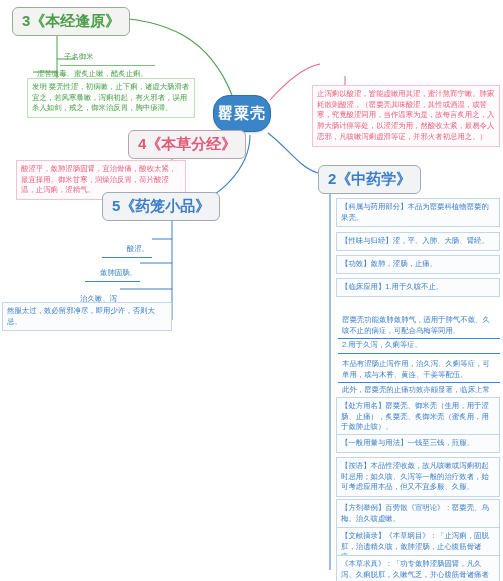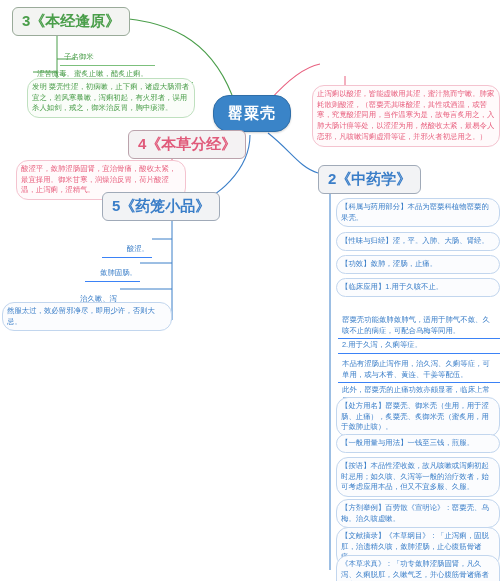--- a/index.html
+++ b/index.html
@@ -18,21 +18,21 @@
   
   .central{
     background:#3a84c8;
     border:1px solid #2f6ea8;
     border-radius:16px;
     color:#ffffff;
     font-size:15px;
     font-weight:bold;
     letter-spacing:1px;
     text-align:center;
-    padding:8px 14px;
+    padding:8px 4px;
     white-space:nowrap;
     box-shadow:0 1px 2px rgba(0,0,0,.18);
   }
 
   
   .branch{
     border-radius:6px;
     border:1px solid #999;
     background:#f2f2f2;
     font-size:15px;
@@ -55,21 +55,21 @@
   }
   .leaf.green{color:#4a9e4a;border-bottom:1px solid #7cc07c;}
   .leaf.blue{color:#3a7ec8;border-bottom:1px solid #3b82f6;}
 
   
   .leafbox{
     font-size:7.4px;
     line-height:1.45;
     padding:3px 4px;
     box-sizing:border-box;
-    border-radius:12px;
+    border-radius:0;
     border:1px solid #cfd8e6;
   }
   .leafbox.green{color:#4a9e4a;border-color:#bfe0bf;background:#fafdf9;}
   .leafbox.red{color:#e8607f;border-color:#f4c3cf;background:#fffafb;}
   .leafbox.blue{color:#3a7ec8;border-color:#c2d6ee;background:#fbfcfe;}
 </style>
 </head>
 <body>
 
 <div id="canvas">

